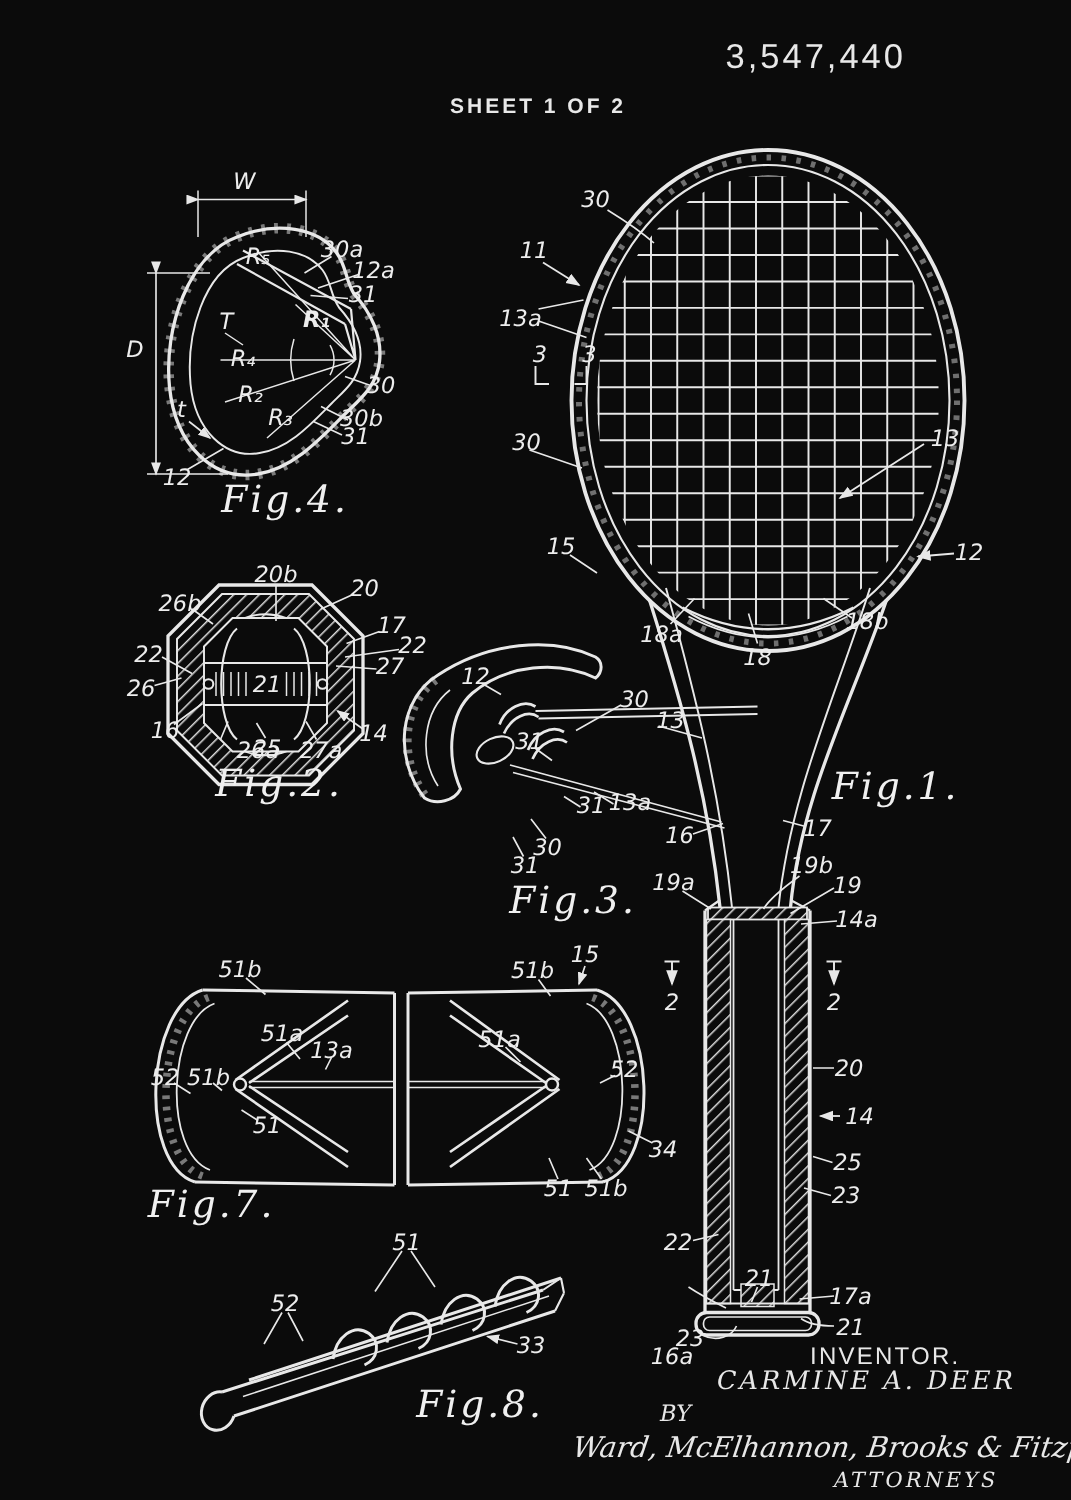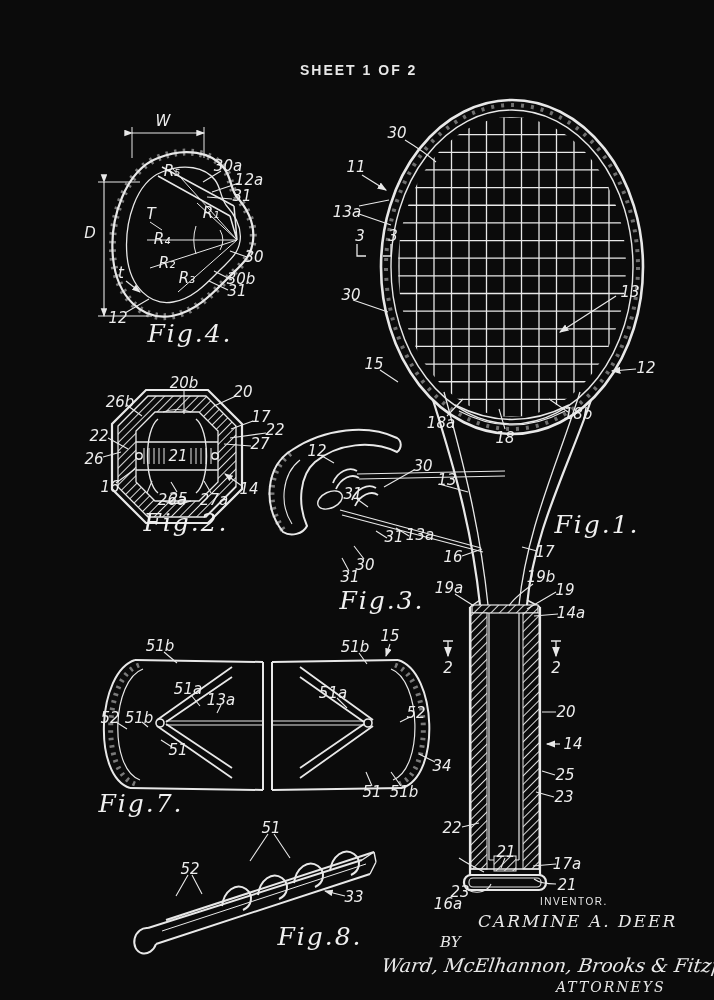--- a/index.html
+++ b/index.html
@@ -22,36 +22,37 @@
   
   svg.draw{position:absolute;left:0;top:0;}
   #labels-layer{position:absolute;left:0;top:0;width:714px;height:1000px;pointer-events:none;}
   .ann{position:absolute;transform:translate(-50%,-50%);
     font-style:italic;font-size:15px;color:#ededed;white-space:nowrap;
     font-family:"DejaVu Sans",sans-serif;}
   .figlab{position:absolute;transform:translate(-50%,-50%);
     font-family:"DejaVu Serif",serif;font-style:italic;
     font-size:25px;letter-spacing:2px;color:#f0f0f0;white-space:nowrap;}
   
-  .ft-inventor{position:absolute;left:540px;top:896px;font-size:10px;
+  .ft-inventor{position:absolute;left:540px;top:896px;font-size:16px;
     letter-spacing:1.5px;font-family:"Liberation Sans",sans-serif;}
   .ft-name{position:absolute;left:478px;top:911px;font-size:17px;font-style:italic;
     letter-spacing:2px;font-family:"DejaVu Serif",serif;}
   .ft-by{position:absolute;left:440px;top:933px;font-size:15px;font-style:italic;
     font-family:"DejaVu Serif",serif;}
   .ft-sign{position:absolute;left:382px;top:954px;font-size:19px;font-style:italic;
     font-family:"DejaVu Serif",serif;white-space:nowrap;transform:skewX(-8deg);}
   .ft-attorneys{position:absolute;left:556px;top:979px;font-size:14px;font-style:italic;
     letter-spacing:2px;font-family:"DejaVu Serif",serif;}
 </style>
 </head>
 <body>
 
 <div class="page">
 
+  <div class="hdr-number">3,547,440</div>
   <div class="hdr-sheet">SHEET 1 OF 2</div>
 
   <svg class="draw" width="714" height="1000" viewBox="0 0 714 1000">
     <defs>
       <pattern id="hatch" patternUnits="userSpaceOnUse" width="6" height="6" patternTransform="rotate(45)">
         <rect width="6" height="6" fill="#0b0b0b"></rect>
         <line x1="0" y1="0" x2="0" y2="6" stroke="#dcdcdc" stroke-width="2"></line>
       </pattern>
       <clipPath id="headclip">
           <ellipse cx="512" cy="267" rx="114" ry="150"></ellipse>
@@ -252,21 +253,21 @@
   </svg>
 
   <div id="labels-layer">
       <div class="ann" style="left: 163px; top: 121px;">W</div>
       <div class="ann" style="left: 90px; top: 233px;">D</div>
       <div class="ann" style="left: 172px; top: 171px;">R₅</div>
       <div class="ann" style="left: 228px; top: 166px;">30a</div>
       <div class="ann" style="left: 249px; top: 180px;">12a</div>
       <div class="ann" style="left: 242px; top: 196px;">31</div>
       <div class="ann" style="left: 151px; top: 214px;">T</div>
-      <div class="ann" style="left: 211px; top: 213px;">R₁</div>
+      <div class="ann" style="left: 211px; top: 213px; font-weight: bold;">R₁</div>
       <div class="ann" style="left: 162px; top: 239px;">R₄</div>
       <div class="ann" style="left: 167px; top: 263px;">R₂</div>
       <div class="ann" style="left: 187px; top: 278px;">R₃</div>
       <div class="ann" style="left: 121px; top: 273px;">t</div>
       <div class="ann" style="left: 254px; top: 257px;">30</div>
       <div class="ann" style="left: 241px; top: 279px;">30b</div>
       <div class="ann" style="left: 237px; top: 291px;">31</div>
       <div class="ann" style="left: 118px; top: 318px;">12</div>
       <div class="ann" style="left: 184px; top: 383px;">20b</div>
       <div class="ann" style="left: 243px; top: 392px;">20</div>

